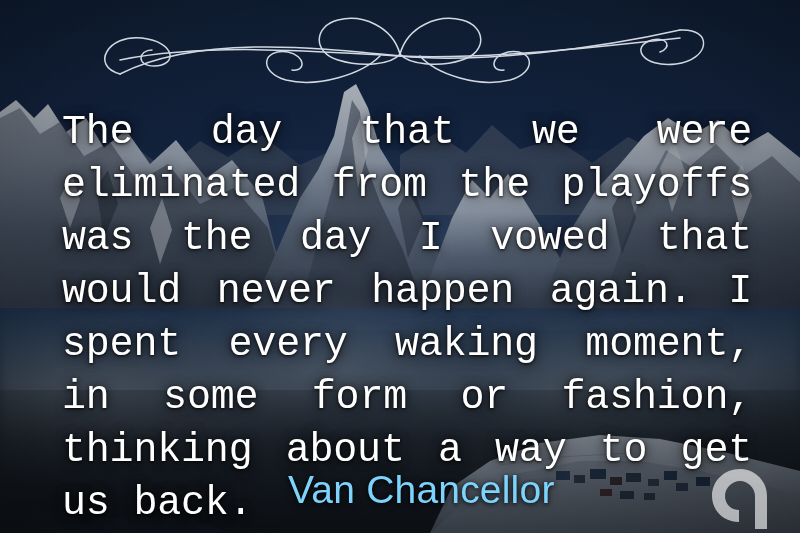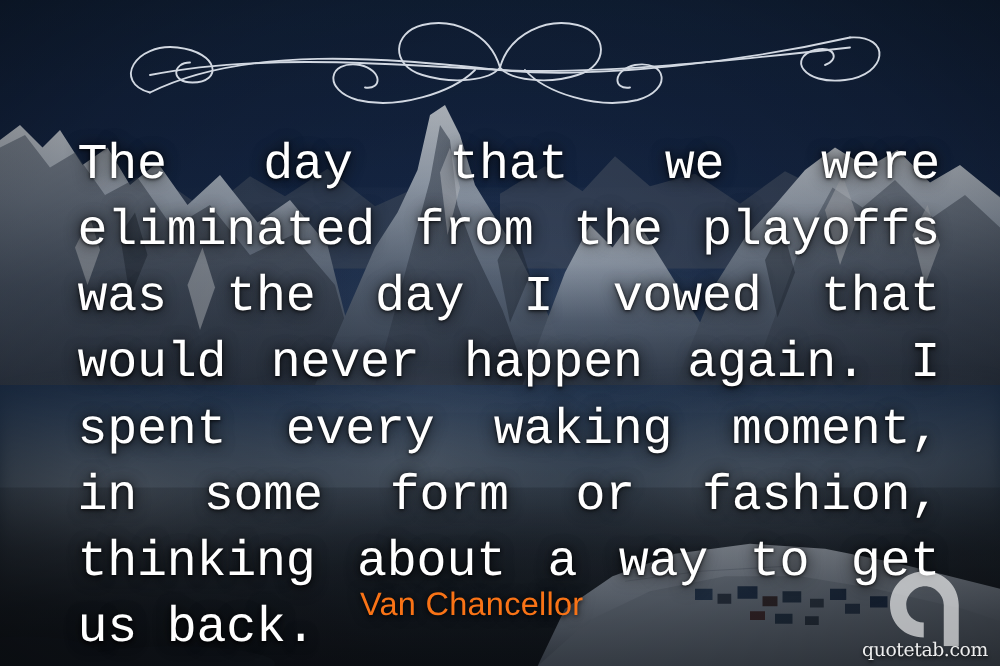--- a/index.html
+++ b/index.html
@@ -109,23 +109,23 @@
       0 0 10px rgba(0,0,0,0.55),
       0 2px 14px rgba(0,0,0,0.45);
     white-space: pre-wrap;
   }
 
   
   .author {
     position: absolute;
     left: 288px;
     top: 468px;
-    color: #f97316;
+    color: #7dd3fc;
     font-family: "Liberation Sans", "DejaVu Sans", sans-serif;
-    font-size: 26px;
+    font-size: 39px;
     font-weight: 400;
     letter-spacing: 0.2px;
     text-shadow: 0 1px 4px rgba(0,0,0,0.8), 0 0 10px rgba(0,0,0,0.5);
   }
 
   
   .watermark {
     position: absolute;
     right: 8px;
     bottom: 4px;
@@ -278,16 +278,15 @@
   <div class="author">Van Chancellor</div>
 
   <div class="watermark">
     <span class="wm-logo">
       <svg viewBox="0 0 104 66">
         <g fill="rgba(255,255,255,0.62)">
           <path d="M52 6 C 36 6, 24 18, 24 33 C 24 48, 36 59, 51 59 L 51 47 C 43 47, 37 41, 37 33 C 37 25, 44 18, 52 18 C 60 18, 67 25, 67 33 L 67 66 L 79 66 L 79 33 C 79 18, 67 6, 52 6 Z"></path>
         </g>
       </svg>
     </span>
-    <span class="wm-text">quotetab.com</span>
   </div>
 
 </div>
 
 </body></html>

